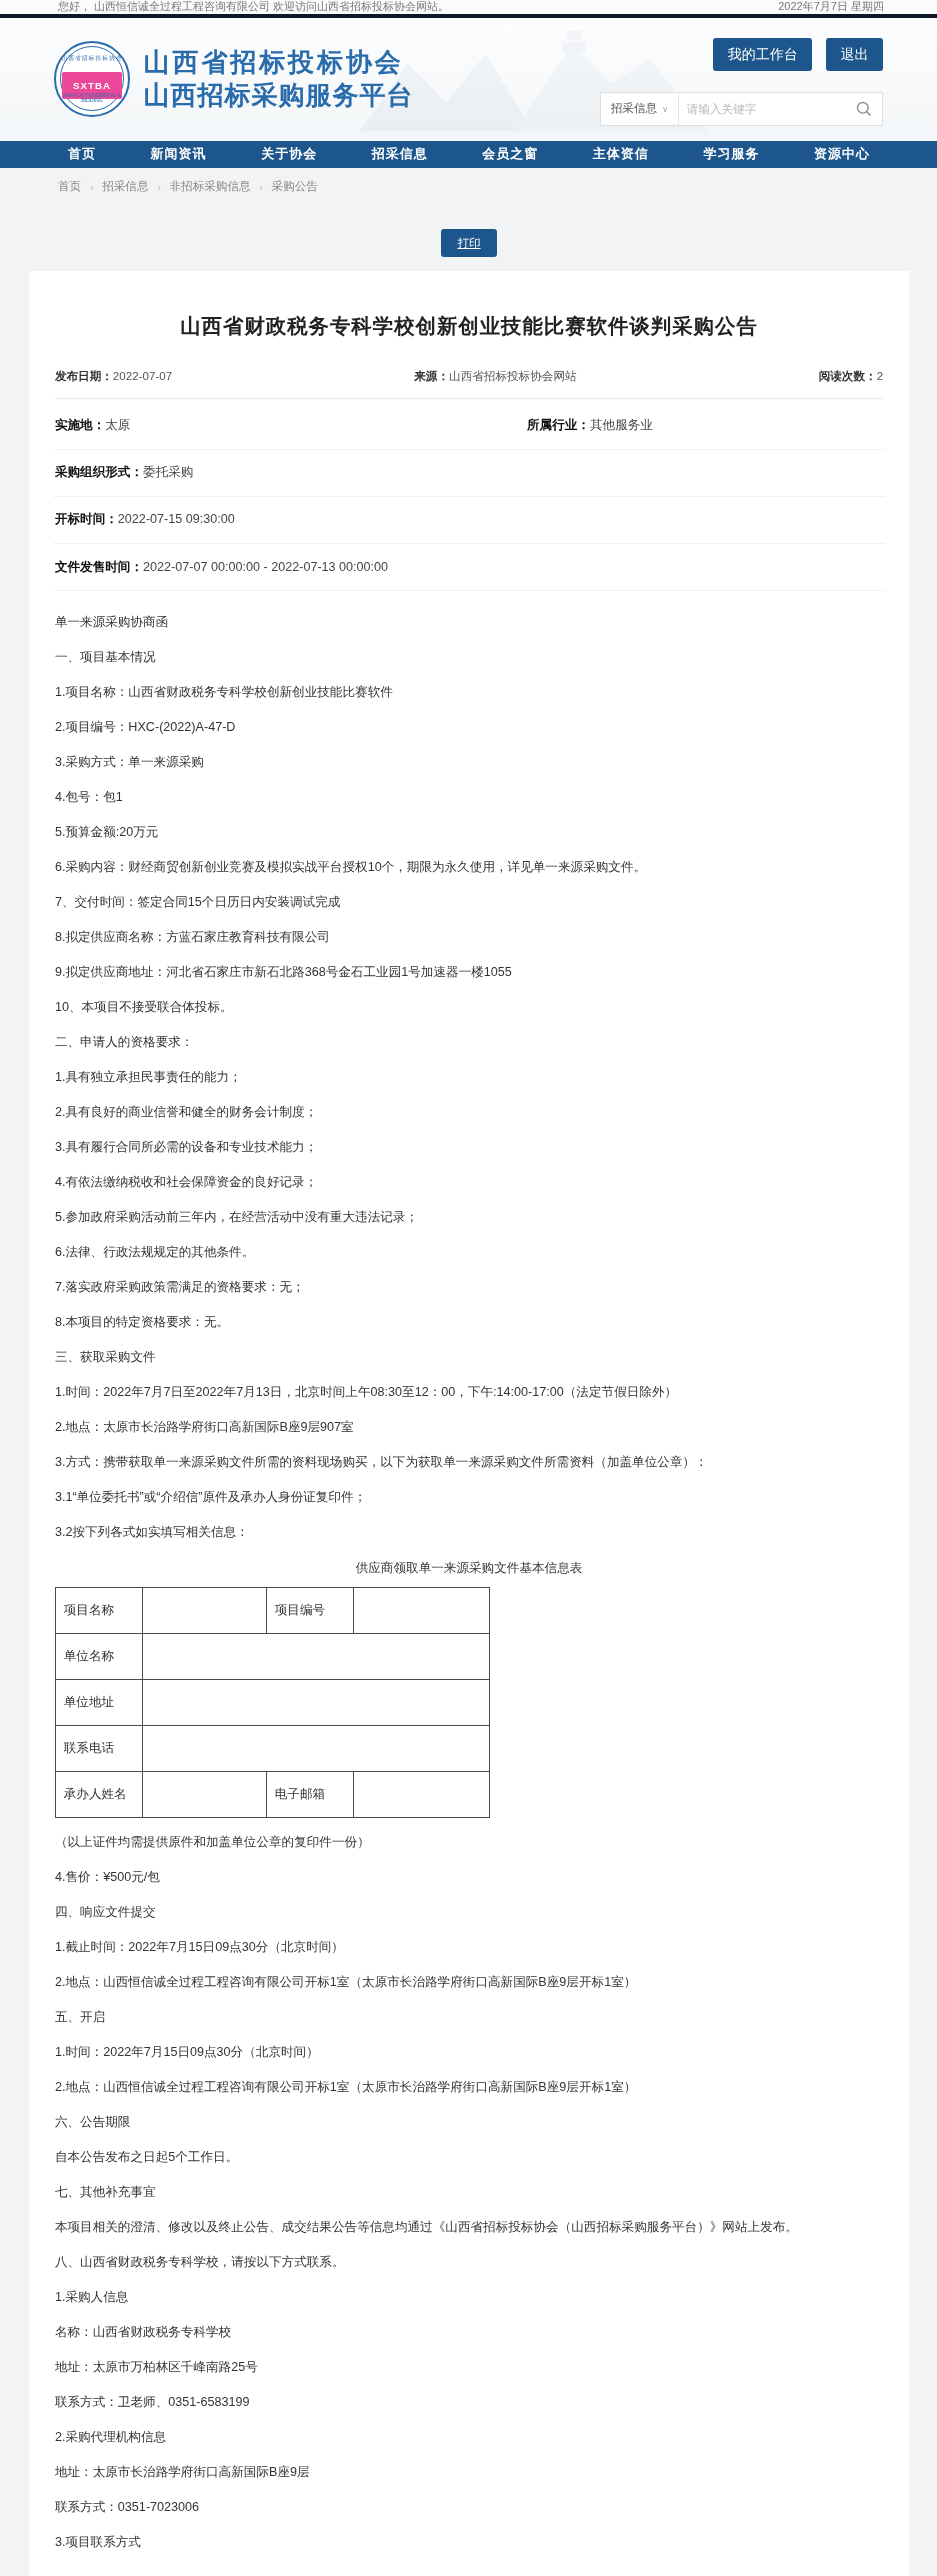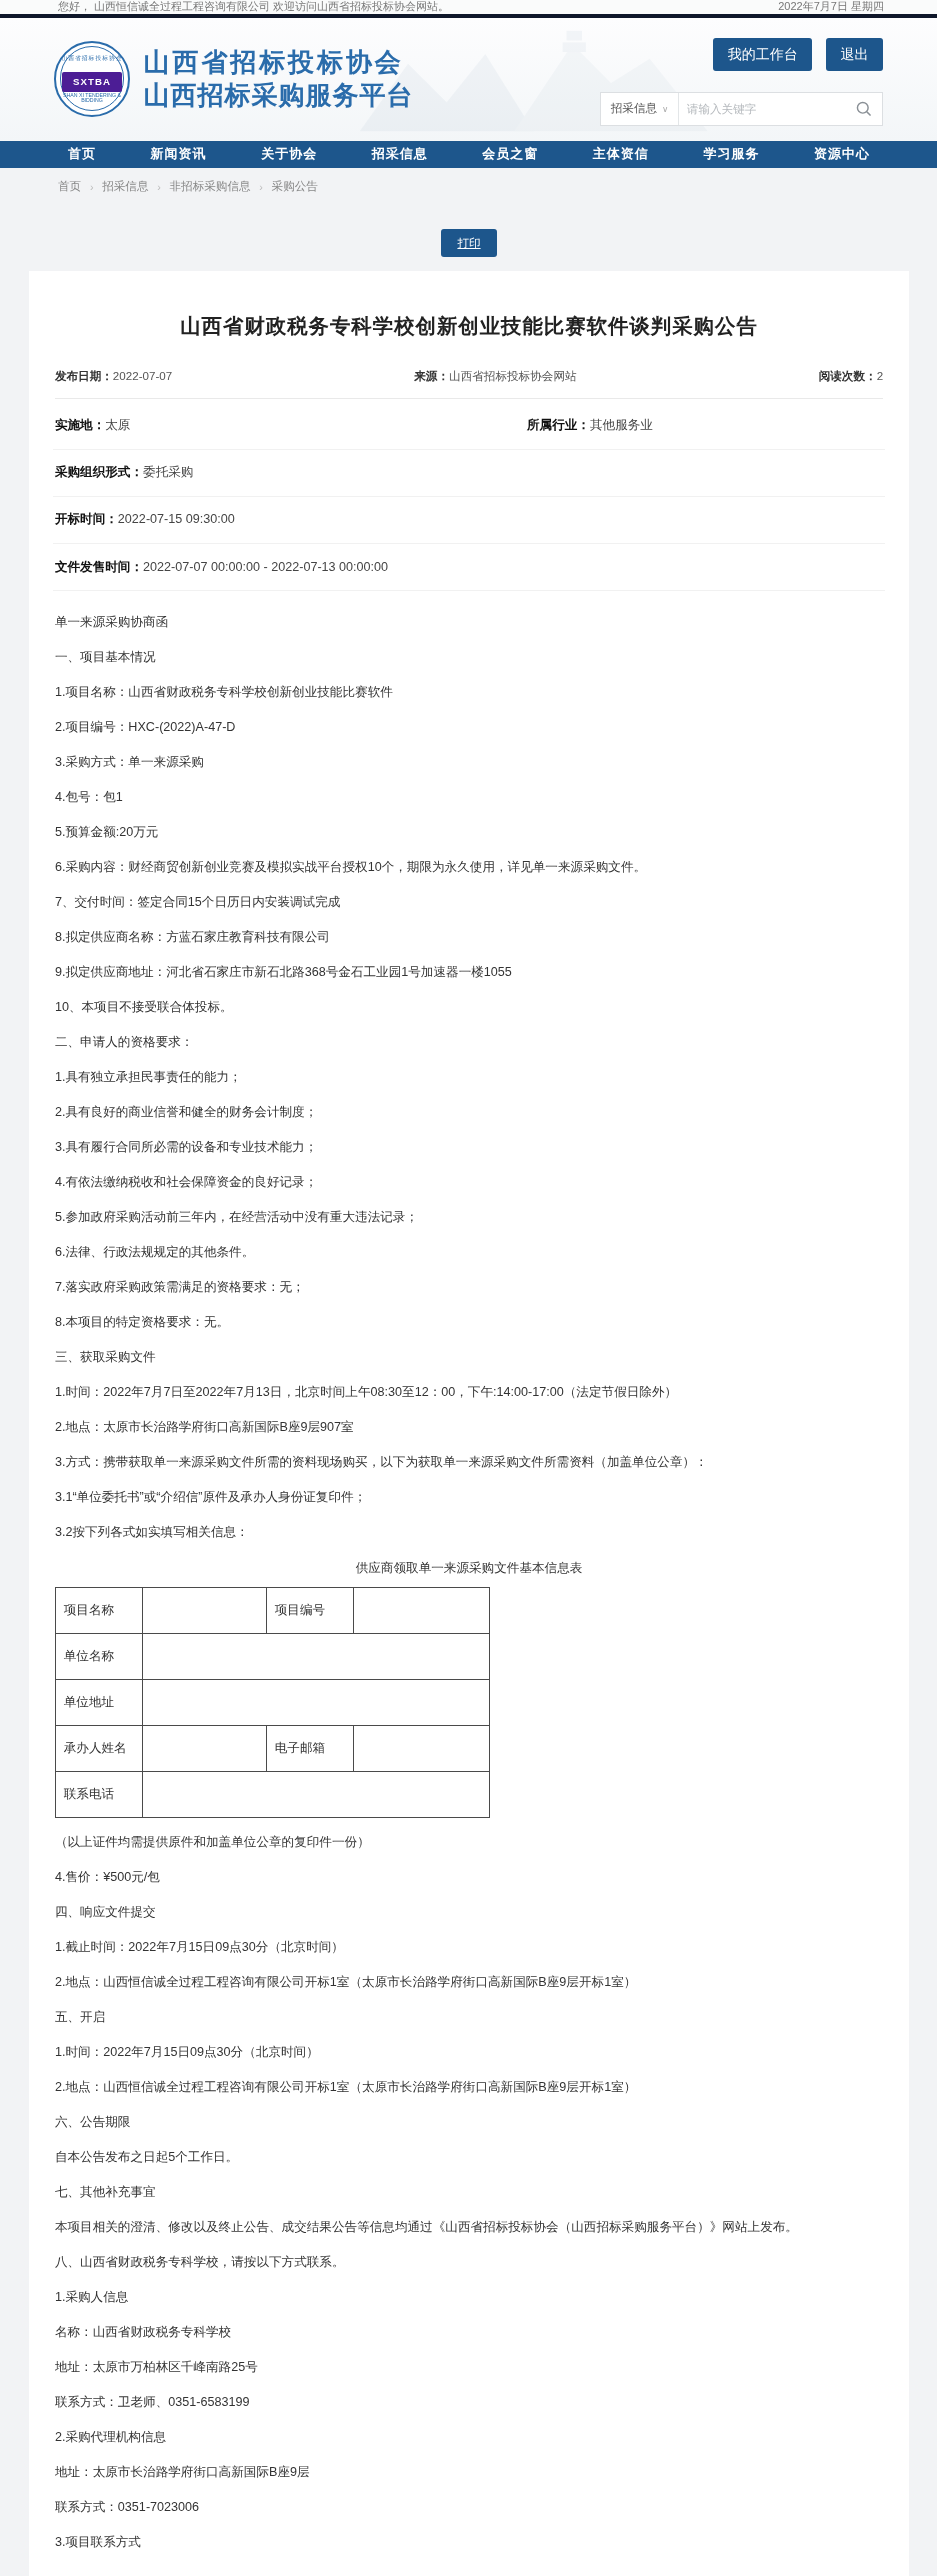--- a/index.html
+++ b/index.html
@@ -27,22 +27,22 @@
   .logo-wrap { position: absolute; left: 54px; top: 23px; display: flex; align-items: center; }
   .logo {
     width: 76px; height: 76px; border-radius: 50%;
     border: 2.9px solid #2a6cab; background: #fff; position: relative; flex: 0 0 auto;
   }
   .logo::before {
     content: ""; position: absolute; inset: 3.9px; border-radius: 50%;
     border: 1px solid #2a6cab;
   }
   .logo-banner {
-    position: absolute; left: 5.8px; right: 5.8px; top: 29px; height: 20px;
-    background: #4c1d95; color: #fff; font-weight: bold; font-size: 9.7px;
+    position: absolute; left: 5.8px; right: 5.8px; top: 29px; height: 27px;
+    background: #ec4899; color: #fff; font-weight: bold; font-size: 9.7px;
     display: flex; align-items: center; justify-content: center; letter-spacing: 1px;
     border-radius: 1.9px;
   }
   .logo-arc { position:absolute; width:100%; text-align:center; font-size:5.8px; color:#2a6cab; }
   .logo-arc.top { top: 11.6px; letter-spacing: 1px; }
   .logo-arc.bottom { bottom: 10.7px; letter-spacing: 0; transform: scale(.9); }
   .site-titles { margin-left: 13.6px; color: #2a6cab; font-weight: bold; }
   .site-titles .l1 { font-size: 26px; letter-spacing: 2.9px; line-height: 33px; }
   .site-titles .l2 { font-size: 26px; letter-spacing: 1px; line-height: 33px; }
   .header-actions { position: absolute; right: 55px; top: 20.4px; display: flex; gap: 13.6px; }
@@ -254,28 +254,28 @@
       </tr>
       <tr>
         <td>单位名称</td>
         <td colspan="3"></td>
       </tr>
       <tr>
         <td>单位地址</td>
         <td colspan="3"></td>
       </tr>
       <tr>
+        <td>联系电话</td>
+        <td colspan="3"></td>
+      </tr>
+      <tr>
         <td>承办人姓名</td>
         <td></td>
         <td>电子邮箱</td>
         <td></td>
-      </tr>
-      <tr>
-        <td>联系电话</td>
-        <td colspan="3"></td>
       </tr>
     </tbody>
       </table>
 
     <div class="para">（以上证件均需提供原件和加盖单位公章的复印件一份）</div>
     <div class="para">4.售价：¥500元/包</div>
     <div class="para">四、响应文件提交</div>
     <div class="para">1.截止时间：2022年7月15日09点30分（北京时间）</div>
     <div class="para">2.地点：山西恒信诚全过程工程咨询有限公司开标1室（太原市长治路学府街口高新国际B座9层开标1室）</div>
     <div class="para">五、开启</div>

